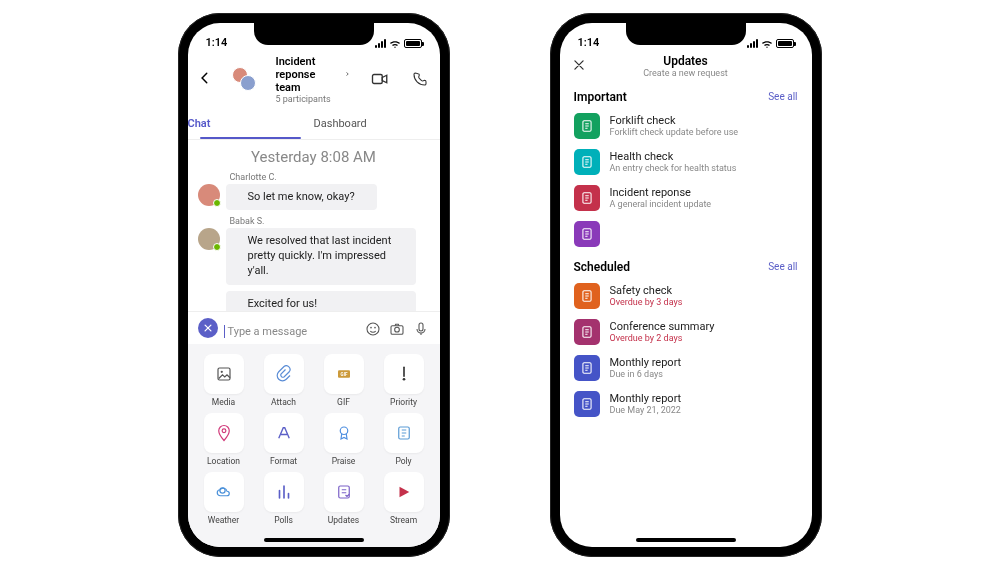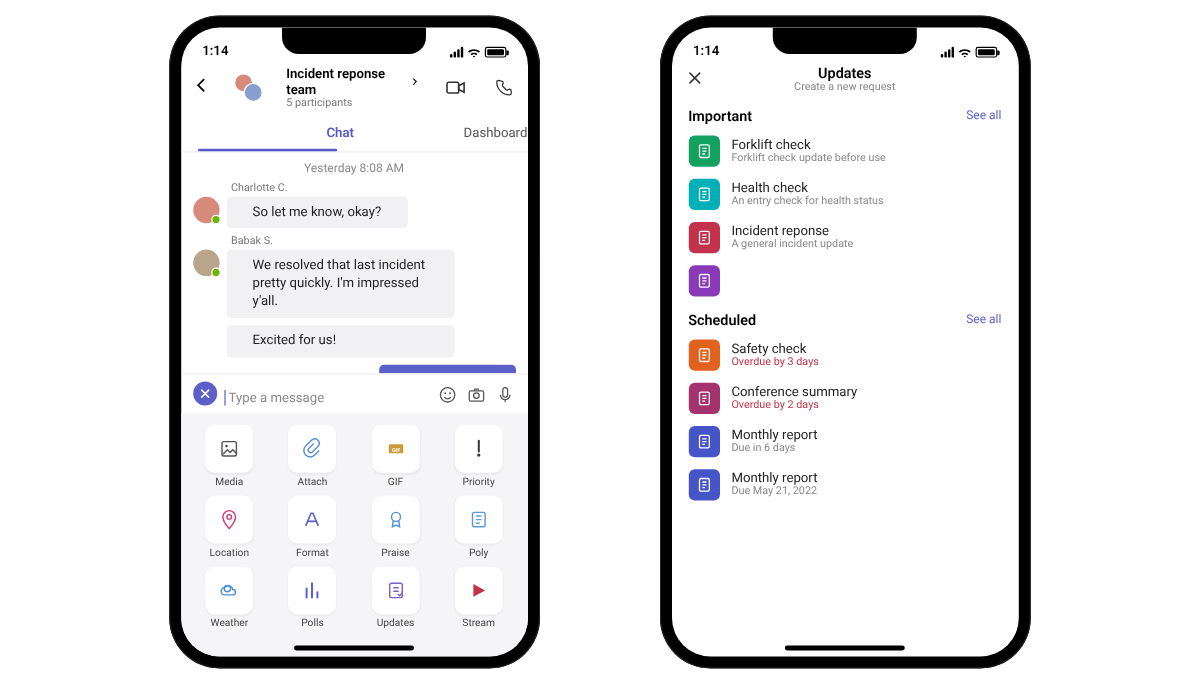--- a/index.html
+++ b/index.html
@@ -4,21 +4,21 @@
 <style>
   * { box-sizing: border-box; margin: 0; padding: 0; }
   body {
     width: 999px; height: 569px;
     background: #fff;
     font-family: -apple-system, "Segoe UI", Roboto, sans-serif;
     display: flex; align-items: center; justify-content: center;
     gap: 100px;
   }
   .phone {
-    width: 309px; height: 544px;
+    width: 272px; height: 544px;
     background: #000;
     border-radius: 42px;
     padding: 10px;
     position: relative;
     box-shadow: 0 0 0 1px #222 inset;
   }
   .screen {
     width: 100%; height: 100%;
     background: #fff;
     border-radius: 32px;
@@ -55,26 +55,26 @@
   .avatar-pair { position:relative; width:24px; height:24px; }
   .avatar-pair .av { width:16px; height:16px; border-radius:50%; background:#c9c9c9; position:absolute; border:1px solid #fff; }
   .avatar-pair .av.a1{top:0;left:0;background:#d88a7a;}
   .avatar-pair .av.a2{bottom:0;right:0;background:#8a9fce;}
   .chat-title-block { flex:1; min-width:0; display:flex; flex-direction:column; }
   .chat-title-row { display:flex; align-items:center; font-size:11px; font-weight:600; gap:3px; }
   .chat-sub { font-size:9px; color:#777; }
   .hdr-icn { width:20px; height:20px; display:flex; align-items:center; justify-content:center; color:#333; }
 
   .tabs { display:flex; height:32px; border-bottom:1px solid #eee; }
-  .tab { flex:1; display:flex; align-items:center; justify-content:flex-end; font-size:11px; color:#555; position:relative;padding-left:12px; }
+  .tab { flex:1; display:flex; align-items:center; justify-content:flex-start; font-size:11px; color:#555; position:relative; }
   .tab.active { color:#5558c9; font-weight:600; }
   .tab.active::after { content:""; position:absolute; bottom:0; left:10%; right:10%; height:2px; background:#5558c9; border-radius:2px; }
 
   .messages { flex:1; overflow:hidden; padding: 6px 10px 4px; font-size:11px; }
-  .timestamp { text-align:center; font-size:10px; color:#888; margin:2px 0 6px; }
+  .timestamp { text-align:center; font-size:15px; color:#888; margin:2px 0 6px; }
   .msg-group { margin-bottom:6px; }
   .sender { font-size:9px; color:#777; margin-left:32px; margin-bottom:2px; }
   .msg-row { display:flex; align-items:flex-start; gap:6px; margin-bottom:3px; }
   .msg-av { width:22px; height:22px; border-radius:50%; background:#bbb; flex-shrink:0; position:relative; }
   .msg-av .dot { position:absolute; bottom:-1px; right:-1px; width:8px; height:8px; border-radius:50%; background:#6bb700; border:1.5px solid #fff; }
   .bubble { background:#f1f1f3; padding:6px 22px; border-radius:4px; max-width:190px; line-height:1.35; color:#222; }
   .bubble + .bubble { margin-top:3px; }
   .bubble.mine { background:#5b5fc7; color:#fff; margin-left:auto; }
 
   .compose { display:flex; align-items:flex-end; gap:6px; padding:6px 10px; border-top:1px solid #eee; }

